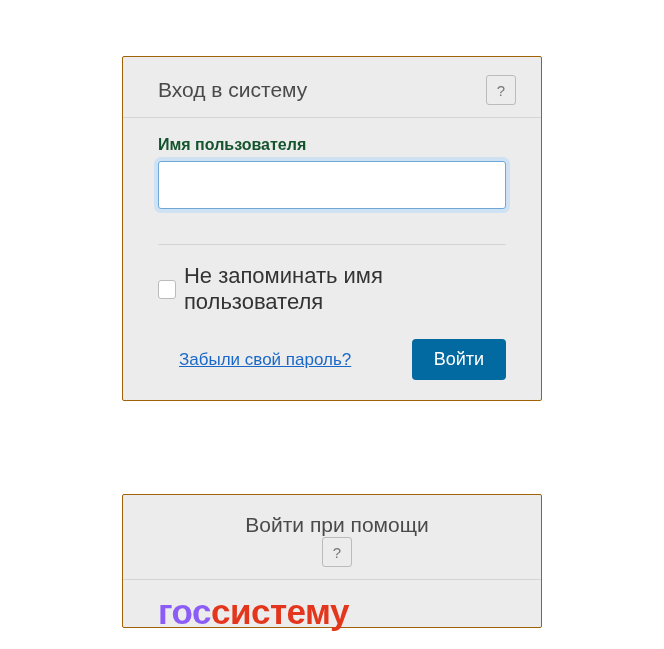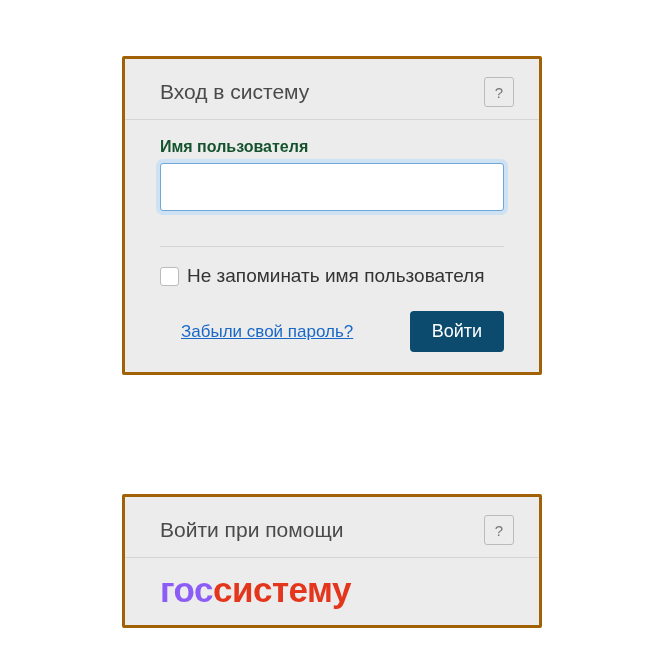--- a/index.html
+++ b/index.html
@@ -9,21 +9,21 @@
     }
     body {
       font-family: 'Segoe UI', Arial, sans-serif;
       background: #fff;
       width: 664px;
       height: 649px;
       position: relative;
     }
     .panel {
       background: #ececec;
-      border: 3px solid #a16207;
+      border: 1px solid #a16207;
       border-radius: 2px;
       padding: 0;
     }
     .panel-login {
       position: absolute;
       left: 122px;
       top: 56px;
       width: 420px;
     }
     .panel-sso {
@@ -37,20 +37,21 @@
       display: flex;
       align-items: center;
       justify-content: space-between;
       padding: 18px 25px 12px 35px;
       border-bottom: 1px solid #d5d5d5;
       margin: 0 0 0 0;
     }
     .panel-sso .panel-header {
       border-bottom: 1px solid #d5d5d5;
       margin-bottom: 0;
+      flex-direction: column;
     }
     .panel-title {
       font-size: 21px;
       font-weight: 400;
       color: #4a4a4a;
     }
     .help-btn {
       width: 30px;
       height: 30px;
       border: 1px solid #bbb;
@@ -123,37 +124,37 @@
     .checkbox {
       width: 19px;
       height: 19px;
       border: 1px solid #bbb;
       border-radius: 3px;
       background: #fff;
       margin-right: 8px;
       cursor: pointer;
     }
     .checkbox-label {
-      font-size: 19px;
+      font-size: 22px;
       color: #333;
     }
     .actions-row {
       display: flex;
       align-items: center;
       justify-content: space-between;
       padding: 14px 35px 20px 56px;
     }
     .forgot-link {
       font-size: 17px;
       color: #1968c7;
       text-decoration: underline;
       cursor: pointer;
     }
     .submit-btn {
-      background: #0c4a6e;
+      background: #0369a1;
       color: #fff;
       border: none;
       border-radius: 4px;
       font-size: 18px;
       padding: 10px 22px;
       cursor: pointer;
     }
     .sso-body {
       padding: 12px 35px 18px 35px;
     }

